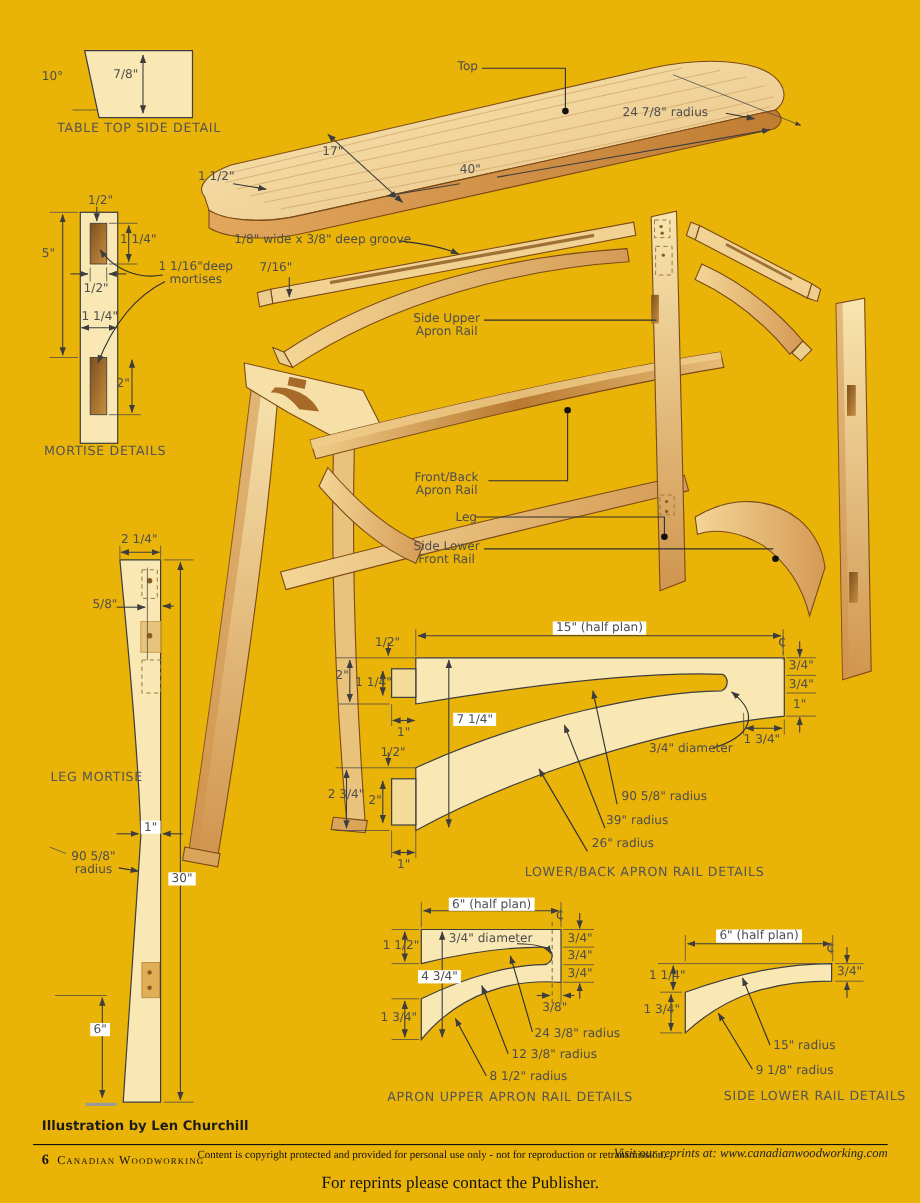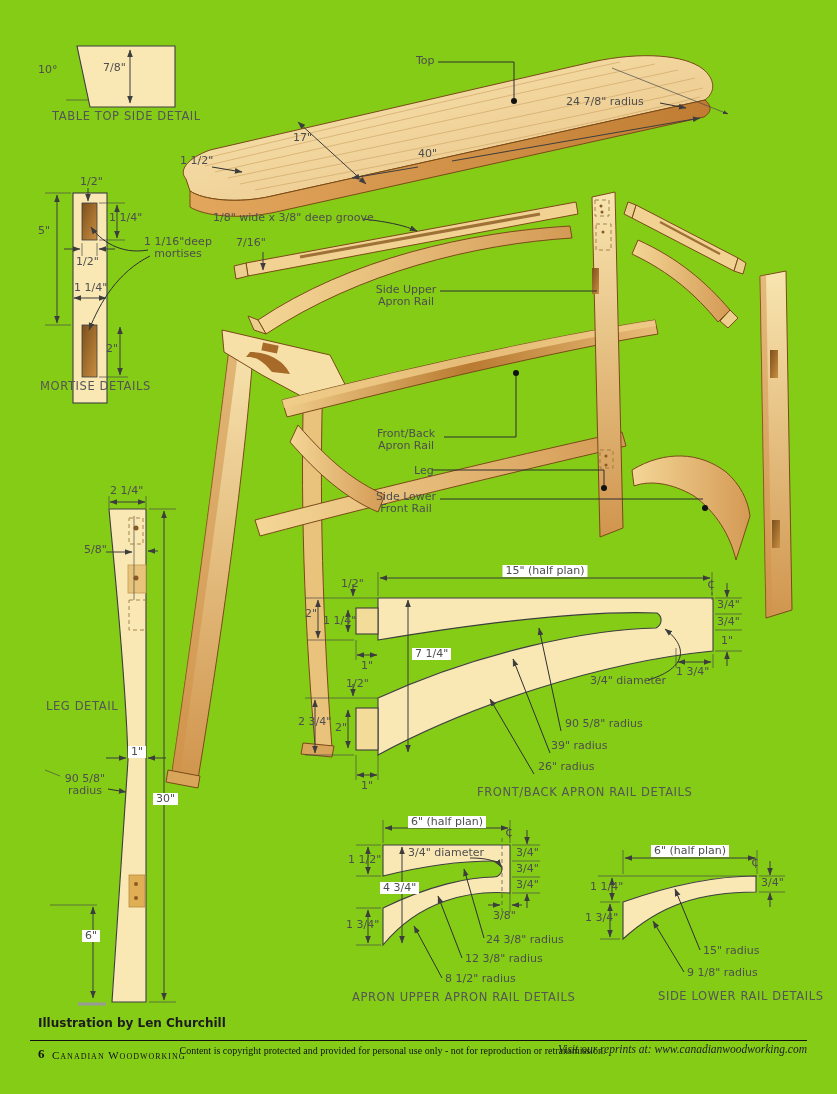--- a/index.html
+++ b/index.html
@@ -1,16 +1,16 @@
 <!DOCTYPE html>
 <html><head>
 <meta charset="utf-8">
 <style>
   html,body{margin:0;padding:0;background:#ffffff;}
-  #page{position:relative;width:837px;height:1094px;background:#84cc16;overflow:hidden;
+  #page{position:relative;width:837px;height:1094px;background:#eab308;overflow:hidden;
         font-family:"DejaVu Sans",sans-serif;}
   #art{position:absolute;left:0;top:0;}
   
   .lbl{position:absolute;font-size:11px;line-height:12px;color:#4e4e4e;white-space:nowrap;}
   .c{transform:translateX(-50%);text-align:center;}
   .wrap{white-space:normal;}
   .bg{background:#ffffff;padding:0 3px;}
   .cap{font-size:11.5px;letter-spacing:.6px;color:#555555;}
   .cl{font-size:13px;color:#4e4e4e;}
   
@@ -312,25 +312,25 @@
   <span class="lbl" style="left:414px;top:465px">Leg</span>
   <span class="lbl c wrap" style="left:406px;top:491px;width:76px">Side Lower Front Rail</span>
 
   <span class="lbl" style="left:80px;top:176px">1/2"</span>
   <span class="lbl" style="left:38px;top:225px">5"</span>
   <span class="lbl" style="left:109px;top:212px">1 1/4"</span>
   <span class="lbl" style="left:76px;top:256px">1/2"</span>
   <span class="lbl" style="left:74px;top:282px">1 1/4"</span>
   <span class="lbl" style="left:106px;top:343px">2"</span>
   <span class="lbl c wrap" style="left:178px;top:236px;width:94px">1 1/16"deep mortises</span>
-  <span class="lbl cap" style="left:40px;top:380px">MORTISE DETAILS</span>
+  <span class="lbl cap" style="left:40px;top:404px">MORTISE DETAILS</span>
 
   <span class="lbl" style="left:110px;top:485px">2 1/4"</span>
   <span class="lbl" style="left:84px;top:544px">5/8"</span>
-  <span class="lbl cap" style="left:46px;top:700px">LEG DETAIL</span>
+  <span class="lbl cap" style="left:46px;top:700px">LEG MORTISE</span>
   <span class="lbl bg" style="left:128px;top:746px">1"</span>
   <span class="lbl c wrap" style="left:85px;top:773px;width:60px">90 5/8" radius</span>
   <span class="lbl bg" style="left:153px;top:793px">30"</span>
   <span class="lbl bg" style="left:82px;top:930px">6"</span>
 
   <span class="lbl c bg" style="left:545px;top:565px">15" (half plan)</span>
   <span class="lbl cl" style="left:707px;top:578px">¢</span>
   <span class="lbl" style="left:341px;top:578px">1/2"</span>
   <span class="lbl" style="left:305px;top:608px">2"</span>
   <span class="lbl" style="left:323px;top:615px">1 1/4"</span>
@@ -341,21 +341,21 @@
   <span class="lbl" style="left:721px;top:635px">1"</span>
   <span class="lbl" style="left:676px;top:666px">1 3/4"</span>
   <span class="lbl" style="left:590px;top:675px">3/4" diameter</span>
   <span class="lbl" style="left:346px;top:678px">1/2"</span>
   <span class="lbl" style="left:298px;top:716px">2 3/4"</span>
   <span class="lbl" style="left:335px;top:722px">2"</span>
   <span class="lbl" style="left:361px;top:780px">1"</span>
   <span class="lbl" style="left:565px;top:718px">90 5/8" radius</span>
   <span class="lbl" style="left:551px;top:740px">39" radius</span>
   <span class="lbl" style="left:538px;top:761px">26" radius</span>
-  <span class="lbl cap" style="left:477px;top:786px">FRONT/BACK APRON RAIL DETAILS</span>
+  <span class="lbl cap" style="left:477px;top:786px">LOWER/BACK APRON RAIL DETAILS</span>
 
   <span class="lbl c bg" style="left:447px;top:816px">6" (half plan)</span>
   <span class="lbl cl" style="left:505px;top:826px">¢</span>
   <span class="lbl" style="left:348px;top:854px">1 1/2"</span>
   <span class="lbl" style="left:408px;top:847px">3/4" diameter</span>
   <span class="lbl bg" style="left:380px;top:882px">4 3/4"</span>
   <span class="lbl" style="left:516px;top:847px">3/4"</span>
   <span class="lbl" style="left:516px;top:863px">3/4"</span>
   <span class="lbl" style="left:516px;top:879px">3/4"</span>
   <span class="lbl" style="left:493px;top:910px">3/8"</span>
@@ -372,14 +372,15 @@
   <span class="lbl" style="left:761px;top:877px">3/4"</span>
   <span class="lbl" style="left:703px;top:945px">15" radius</span>
   <span class="lbl" style="left:687px;top:967px">9 1/8" radius</span>
   <span class="lbl cap" style="left:658px;top:990px">SIDE LOWER RAIL DETAILS</span>
 
   <span class="credit">Illustration by Len Churchill</span>
   <div class="rule"></div>
   <span class="pgnum">6</span>
   <span class="mag">Canadian Woodworking</span>
   <span class="cp1">Content is copyright protected and provided for personal use only  - not for reproduction or retransmission.</span>
+  <span class="cp2">For reprints please contact the Publisher.</span>
   <span class="web">Visit our reprints at: www.canadianwoodworking.com</span>
 </div>
 
 </body></html>

